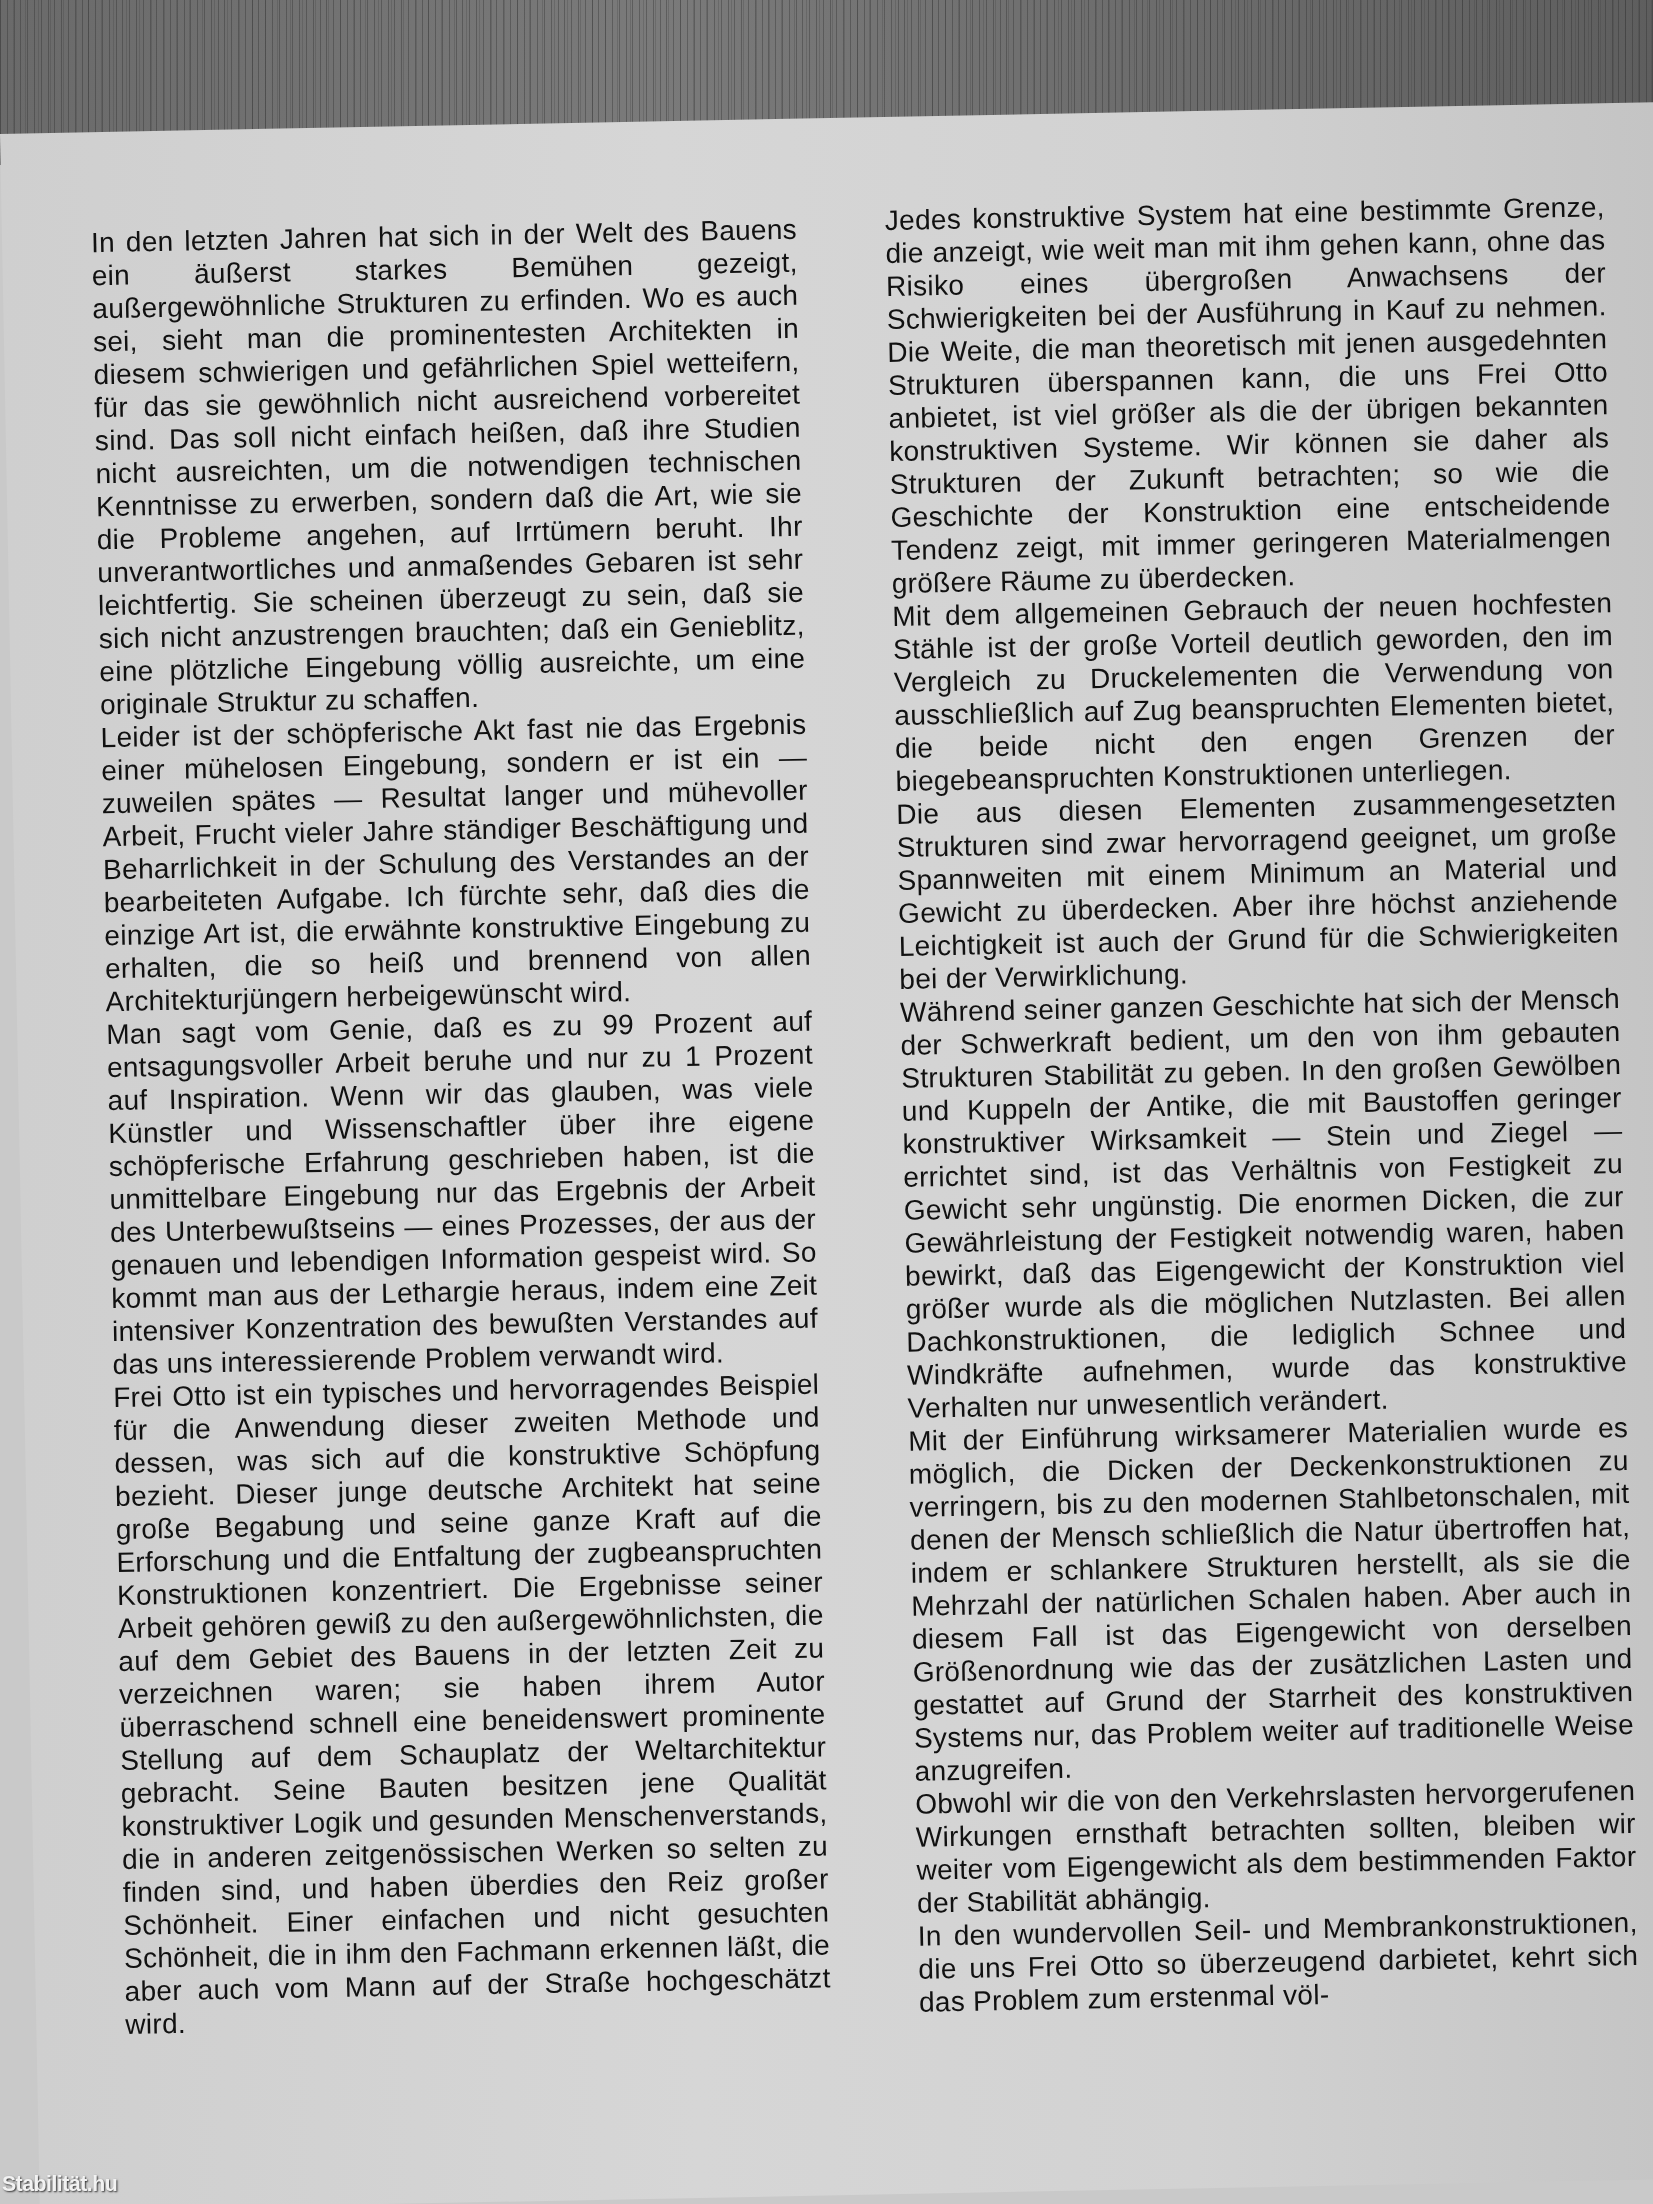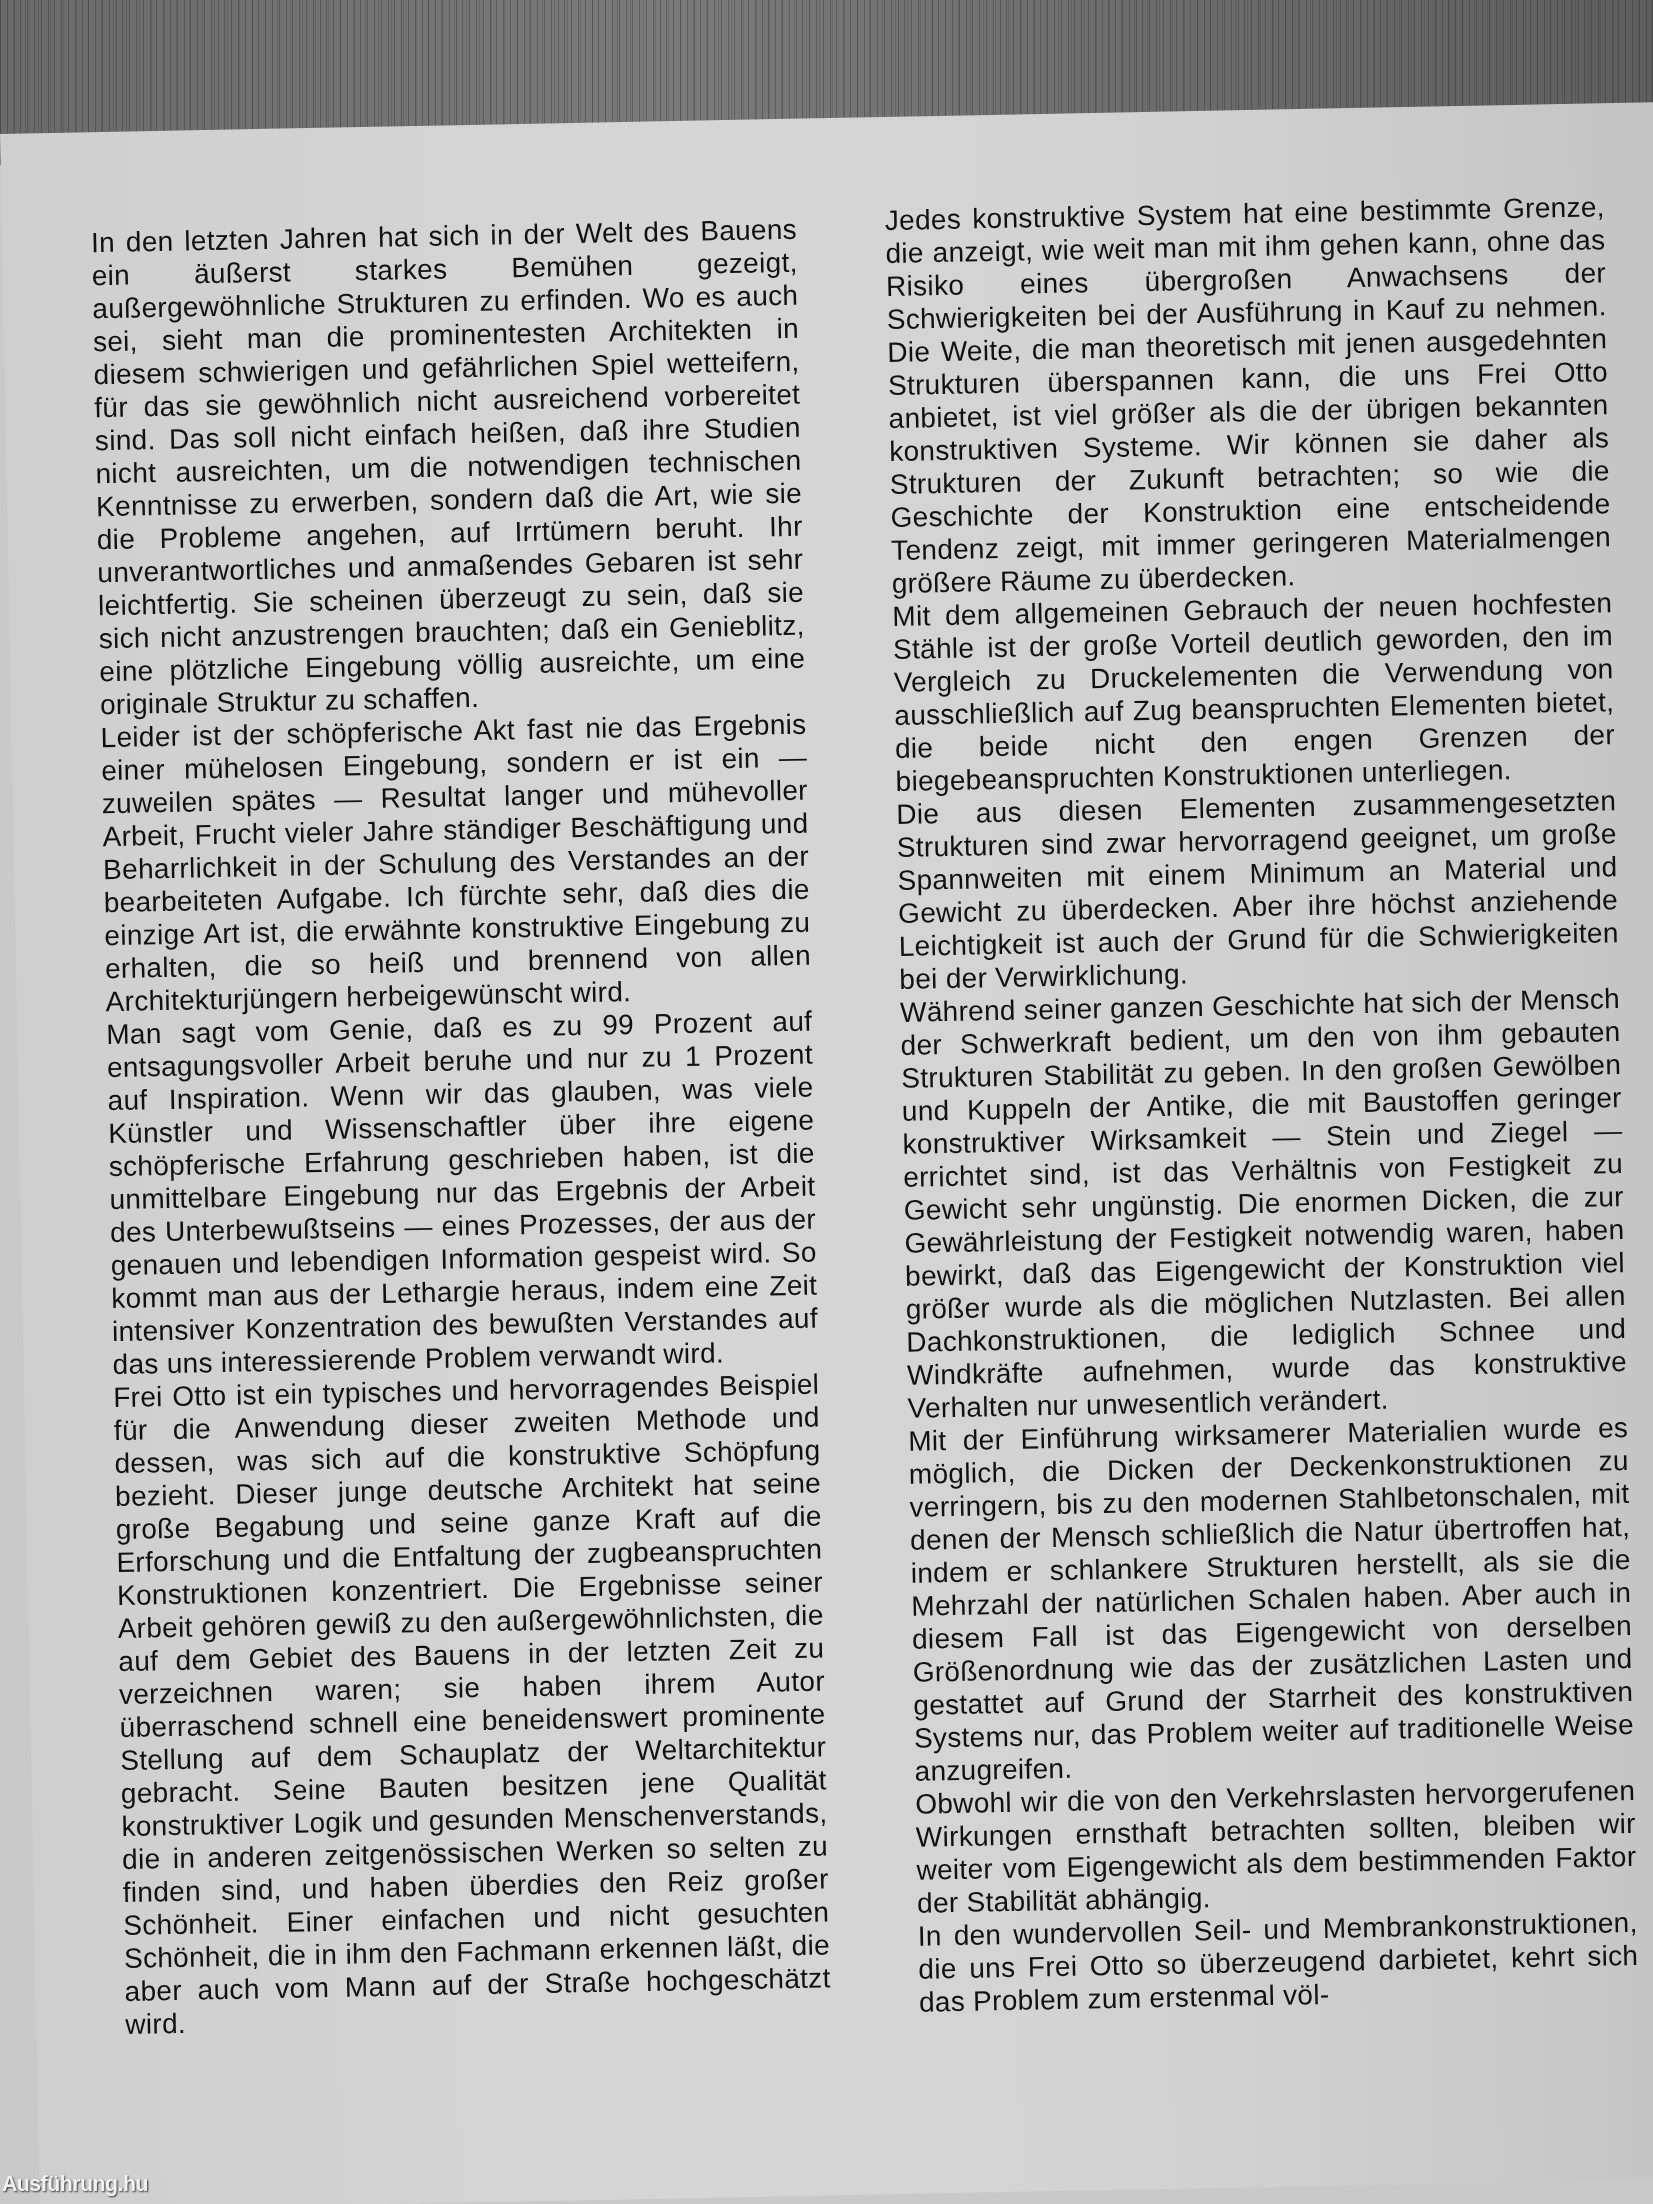--- a/index.html
+++ b/index.html
@@ -53,14 +53,14 @@
     <p>Jedes konstruktive System hat eine bestimmte Grenze, die anzeigt, wie weit man mit ihm gehen kann, ohne das Risiko eines übergroßen Anwachsens der Schwierigkeiten bei der Ausführung in Kauf zu nehmen. Die Weite, die man theoretisch mit jenen ausgedehnten Strukturen überspannen kann, die uns Frei Otto anbietet, ist viel größer als die der übrigen bekannten konstruktiven Systeme. Wir können sie daher als Strukturen der Zukunft betrachten; so wie die Geschichte der Konstruktion eine entscheidende Tendenz zeigt, mit immer geringeren Materialmengen größere Räume zu überdecken.</p>
     <p>Mit dem allgemeinen Gebrauch der neuen hochfesten Stähle ist der große Vorteil deutlich geworden, den im Vergleich zu Druckelementen die Verwendung von ausschließlich auf Zug beanspruchten Elementen bietet, die beide nicht den engen Grenzen der biegebeanspruchten Konstruktionen unterliegen.</p>
     <p>Die aus diesen Elementen zusammengesetzten Strukturen sind zwar hervorragend geeignet, um große Spannweiten mit einem Minimum an Material und Gewicht zu überdecken. Aber ihre höchst anziehende Leichtigkeit ist auch der Grund für die Schwierigkeiten bei der Verwirklichung.</p>
     <p>Während seiner ganzen Geschichte hat sich der Mensch der Schwerkraft bedient, um den von ihm gebauten Strukturen Stabilität zu geben. In den großen Gewölben und Kuppeln der Antike, die mit Baustoffen geringer konstruktiver Wirksamkeit — Stein und Ziegel — errichtet sind, ist das Verhältnis von Festigkeit zu Gewicht sehr ungünstig. Die enormen Dicken, die zur Gewährleistung der Festigkeit notwendig waren, haben bewirkt, daß das Eigengewicht der Konstruktion viel größer wurde als die möglichen Nutzlasten. Bei allen Dachkonstruktionen, die lediglich Schnee und Windkräfte aufnehmen, wurde das konstruktive Verhalten nur unwesentlich verändert.</p>
     <p>Mit der Einführung wirksamerer Materialien wurde es möglich, die Dicken der Deckenkonstruktionen zu verringern, bis zu den modernen Stahlbetonschalen, mit denen der Mensch schließlich die Natur übertroffen hat, indem er schlankere Strukturen herstellt, als sie die Mehrzahl der natürlichen Schalen haben. Aber auch in diesem Fall ist das Eigengewicht von derselben Größenordnung wie das der zusätzlichen Lasten und gestattet auf Grund der Starrheit des konstruktiven Systems nur, das Problem weiter auf traditionelle Weise anzugreifen.</p>
     <p>Obwohl wir die von den Verkehrslasten hervorgerufenen Wirkungen ernsthaft betrachten sollten, bleiben wir weiter vom Eigengewicht als dem bestimmenden Faktor der Stabilität abhängig.</p>
     <p>In den wundervollen Seil- und Membrankonstruktionen, die uns Frei Otto so überzeugend darbietet, kehrt sich das Problem zum erstenmal völ-</p>
   </div>
 </div>
 
-<div class="watermark">Ausführung.hu</div>
+<div class="watermark">Stabilität.hu</div>
 
 
 </body></html>

